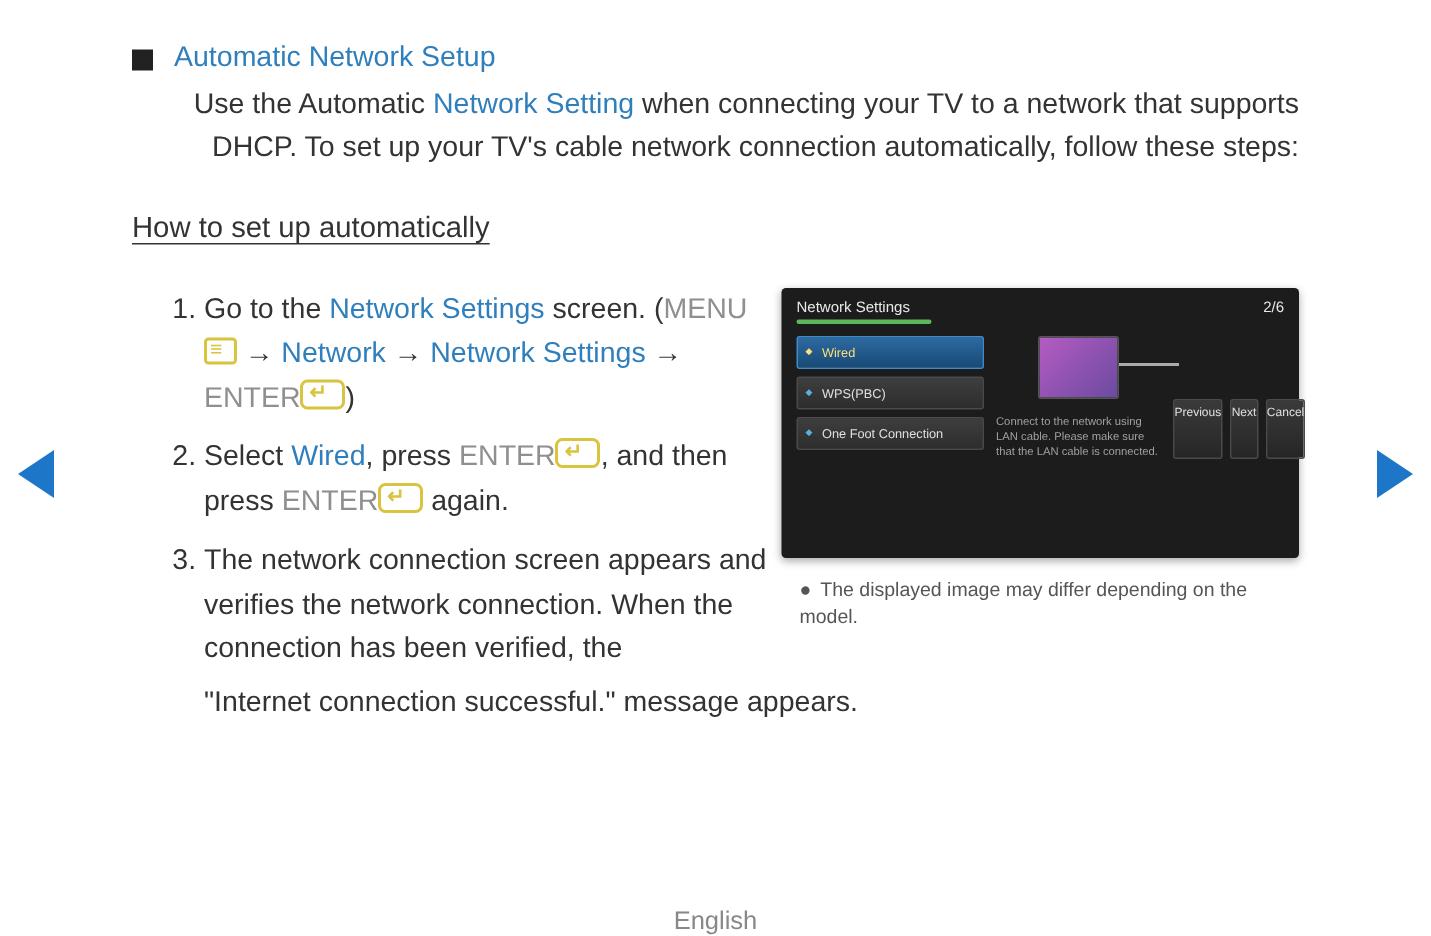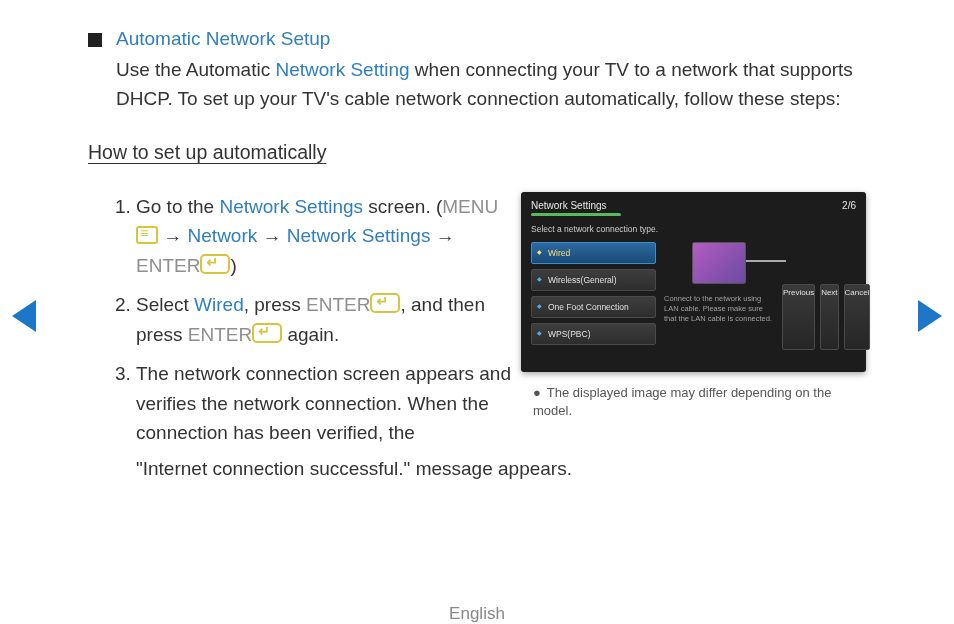--- a/index.html
+++ b/index.html
@@ -34,20 +34,21 @@
     color: #2f7fbc;
     font-size: 19px;
     font-weight: 400;
   }
   .lead-text {
     font-size: 19px;
     line-height: 1.5;
     margin-left: 28px;
     color: #333;
     margin-bottom: 28px;
+    text-align: right;
   }
   .blue { color: #2f7fbc; }
   .gray { color: #8f8f8f; }
   .subheading {
     font-size: 19.5px;
     font-weight: 400;
     text-decoration: underline;
     text-underline-offset: 4px;
     margin-left: 0;
     margin-bottom: 28px;
@@ -280,27 +281,25 @@
       </ol>
     </div>
 
     <div class="right-col">
       <div class="tv-shot">
         <div class="tv-head">
           <span>Network Settings</span>
           <span>2/6</span>
         </div>
         <div class="tv-bar"></div>
-        <div class="tv-sub">Select a network connection type.</div>
         <div class="tv-body">
           <div class="tv-list">
             <div class="tv-item selected">Wired</div>
-            <div class="tv-item">Wireless(General)</div>
+            <div class="tv-item">WPS(PBC)</div>
             <div class="tv-item">One Foot Connection</div>
-            <div class="tv-item">WPS(PBC)</div>
           </div>
           <div class="tv-mid">
             <div style="position:relative;">
               <div class="tv-img"></div>
               <div class="tv-cable"></div>
             </div>
             <div class="tv-conn-text">Connect to the network using LAN cable. Please make sure that the LAN cable is connected.</div>
           </div>
           <div class="tv-btns">
             <div class="tv-btn">Previous</div>

